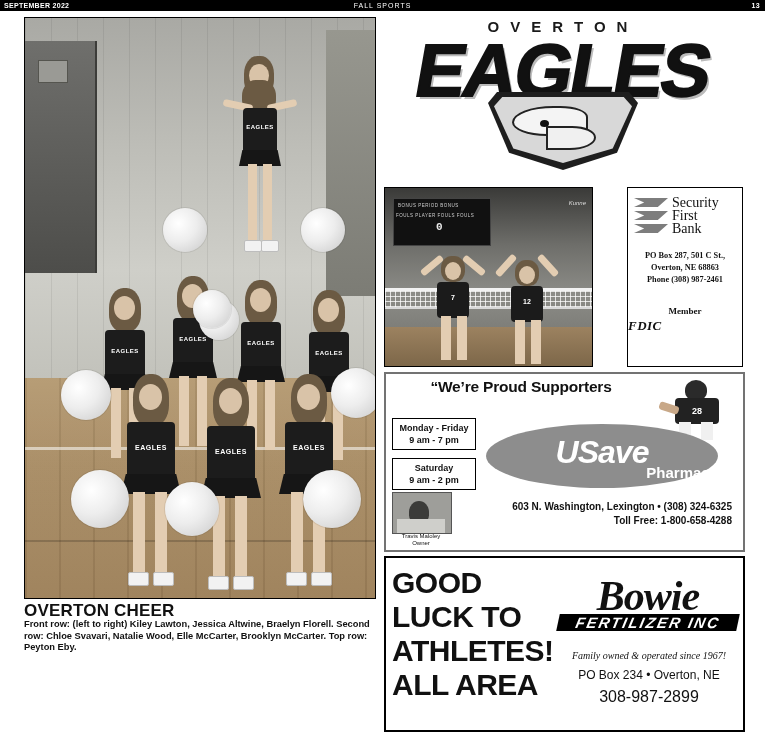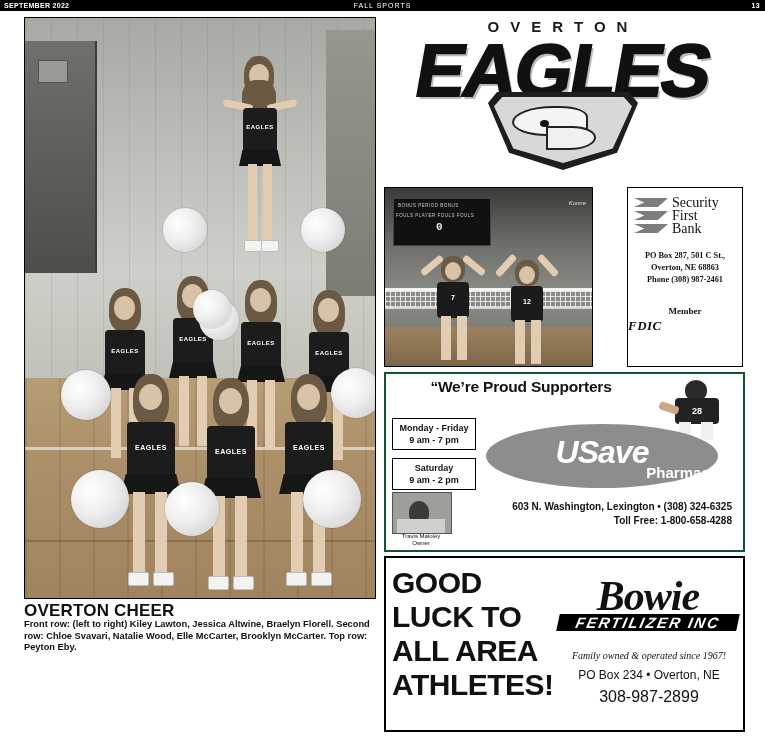--- a/index.html
+++ b/index.html
@@ -150,21 +150,21 @@
   .bank-logo{position:absolute;left:6px;top:10px;width:34px;height:36px;}
   .bank-chev{position:absolute;left:0;width:34px;height:9px;background:#7d7d7d;
              clip-path:polygon(0 0,100% 0,70% 100%,0 100%,30% 50%);}
   .bank-name{position:absolute;left:44px;top:8px;font-family:"Liberation Serif",serif;font-size:14px;line-height:13px;}
   .bank-addr{position:absolute;left:0;top:62px;width:114px;text-align:center;
              font-family:"Liberation Serif",serif;font-weight:bold;font-size:8.3px;line-height:12px;}
   .member{position:absolute;left:0;top:118px;width:114px;text-align:center;font-family:"Liberation Serif",serif;font-weight:bold;font-size:9px;}
   .fdic{position:absolute;left:0;top:130px;width:114px;text-align:left;font-family:"Liberation Serif",serif;font-weight:bold;font-size:13px;letter-spacing:.5px;font-style:italic;}
 
   
-  .usave-box{position:absolute;left:384px;top:372px;width:357px;height:176px;border:2px solid #14532d;background:#fff;}
+  .usave-box{position:absolute;left:384px;top:372px;width:357px;height:176px;border:2px solid #737373;background:#fff;}
   .usave-head{position:absolute;left:0;top:4px;width:270px;text-align:center;
               font-size:15.5px;font-weight:bold;line-height:18px;letter-spacing:-.2px;}
   .fb-player{position:absolute;right:6px;top:6px;width:78px;height:58px;}
   .hours{position:absolute;left:6px;top:44px;width:82px;border:1px solid #000;text-align:center;
          font-size:9px;font-weight:bold;line-height:12px;padding:3px 0;background:#fff;}
   .hours2{position:absolute;left:6px;top:84px;width:82px;border:1px solid #000;text-align:center;
           font-size:9px;font-weight:bold;line-height:12px;padding:3px 0;background:#fff;}
   .owner-photo{position:absolute;left:6px;top:118px;width:58px;height:40px;background:#9e9e9a;border:1px solid #555;overflow:hidden;}
   .owner-name{position:absolute;left:0;top:159px;width:70px;text-align:center;font-size:6px;line-height:7px;}
   .usave-oval{position:absolute;left:100px;top:50px;width:232px;height:64px;background:#8d8d8d;border-radius:50%;}
@@ -423,22 +423,22 @@
     <div class="usave-addr">
       <div>603 N. Washington, Lexington • (308) 324-6325</div>
       <div>Toll Free: 1-800-658-4288</div>
     </div>
   </div>
 
   <div class="bowie-box">
     <div class="good-luck">
       <div>GOOD</div>
       <div>LUCK TO</div>
+      <div>ATHLETES!</div>
       <div>ALL AREA</div>
-      <div>ATHLETES!</div>
     </div>
     <div class="bowie-word">Bowie</div>
     <div class="fert">FERTILIZER INC</div>
     <div class="bowie-tag">Family owned &amp; operated since 1967!</div>
     <div class="bowie-addr">PO Box 234 • Overton, NE</div>
     <div class="bowie-phone">308-987-2899</div>
   </div>
 
 </div>
 

